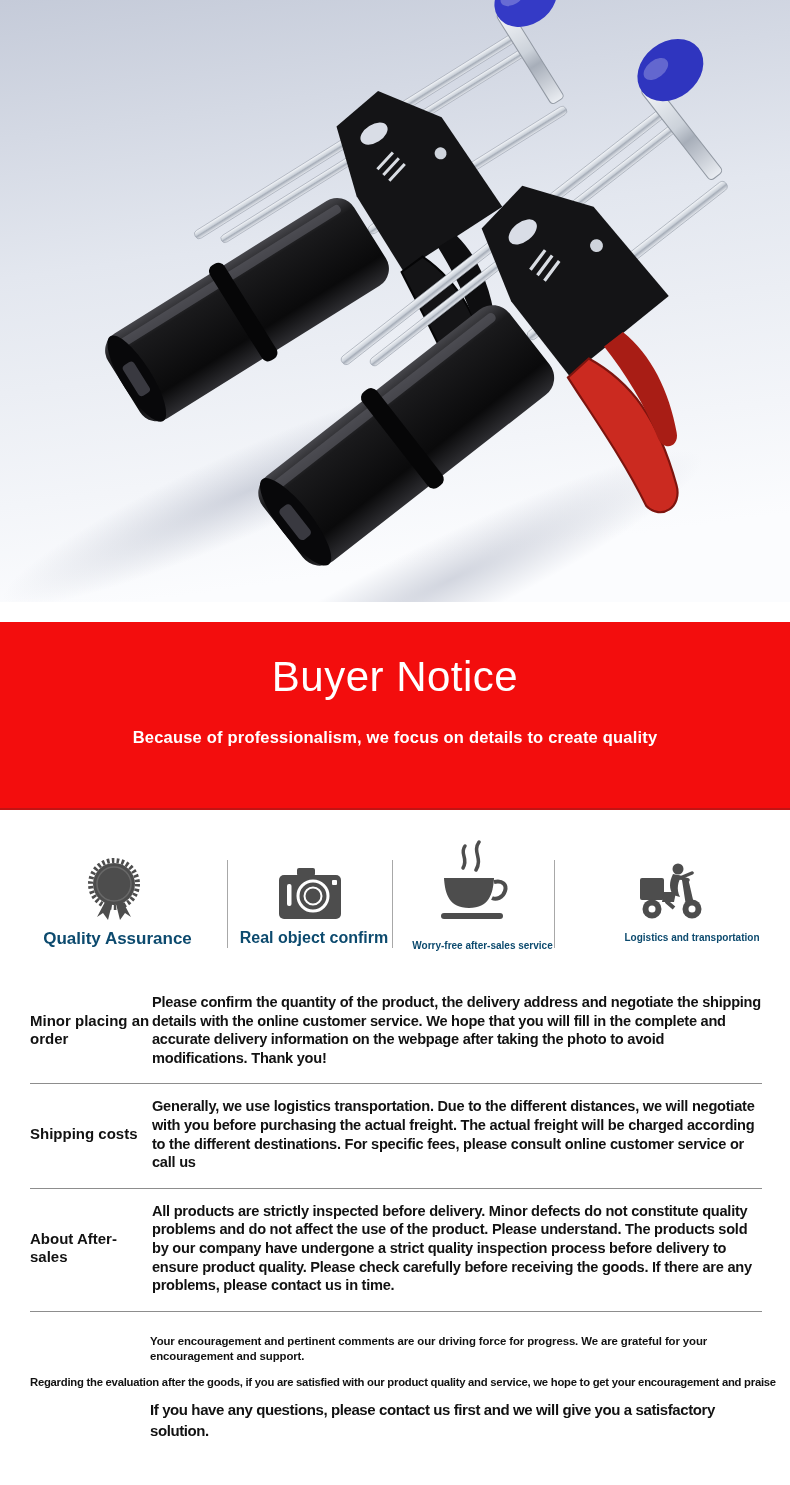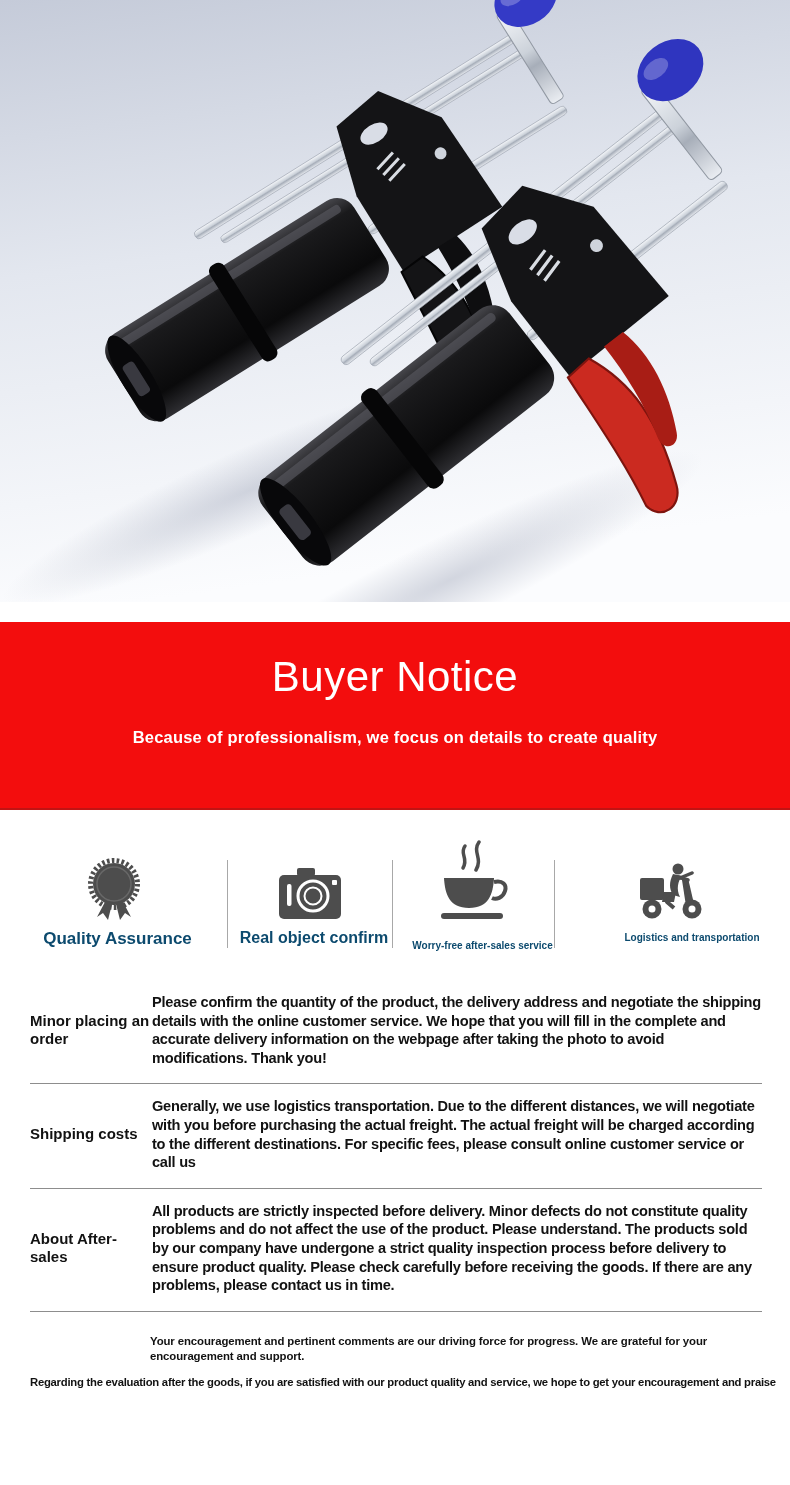--- a/index.html
+++ b/index.html
@@ -206,15 +206,16 @@
     </div>
     <div class="section">
       <div class="section-label">About After-sales</div>
       <div class="section-body">All products are strictly inspected before delivery. Minor defects do not constitute quality problems and do not affect the use of the product. Please understand. The products sold by our company have undergone a strict quality inspection process before delivery to ensure product quality. Please check carefully before receiving the goods. If there are any problems, please contact us in time.</div>
     </div>
   </div>
 
   <div class="footnotes">
     <div class="note-1">Your encouragement and pertinent comments are our driving force for progress. We are grateful for your encouragement and support.</div>
     <div class="note-2">Regarding the evaluation after the goods, if you are satisfied with our product quality and service, we hope to get your encouragement and praise</div>
+    <div class="note-3">If you have any questions, please contact us first and we will give you a satisfactory solution.</div>
   </div>
 
 </div>
 
 </body></html>

